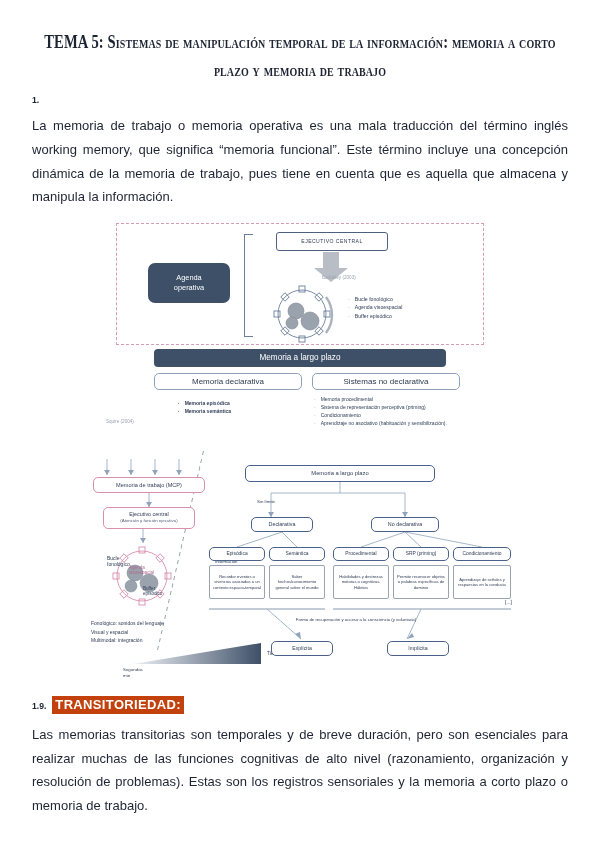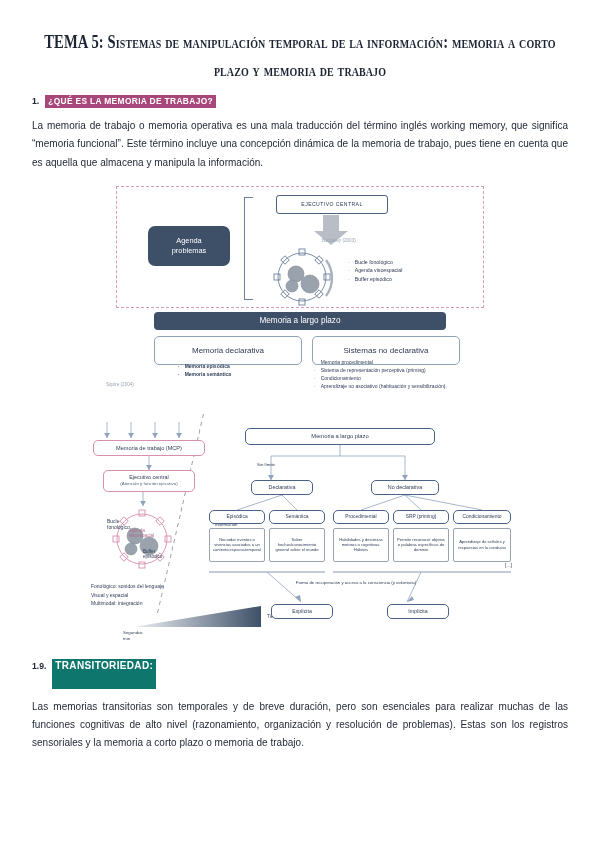--- a/index.html
+++ b/index.html
@@ -26,29 +26,29 @@
   }
 
   
   .h-row{display:flex;align-items:baseline;gap:6px;}
   .h-num{font-size:8.6px;font-weight:700;color:#1d2433;}
   .hl-mag{
     background:#a8487a;color:#ffffff;font-size:8.4px;font-weight:700;
     letter-spacing:.35px;padding:1px 3px 2px 3px;display:inline-block;
   }
   .hl-pink{
-    background:#0f766e;color:#ffffff;font-size:10px;font-weight:700;
-    letter-spacing:.35px;padding:1px 3px 18px 3px;display:inline-block;
+    background:#c2410c;color:#ffffff;font-size:13px;font-weight:700;
+    letter-spacing:.35px;padding:1px 3px 2px 3px;display:inline-block;
   }
   #sec1-row{margin-top:22px;}
   #sec11-row{margin-top:0;}
 
   
   .para{
-    margin-top:9px;font-size:10px;line-height:1.82;text-align:justify;
+    margin-top:9px;font-size:13px;line-height:1.82;text-align:justify;
     color:#1d2433;letter-spacing:.02px;
   }
   .u{text-underline-offset:1.5px;}
 
   
   .fig1{position:relative;width:368px;height:212px;margin:14px auto 0 auto;}
   .dash-box{
     position:absolute;left:0;top:0;width:368px;height:122px;
     border:1.1px dashed #d79cb4;box-sizing:border-box;
   }
@@ -81,21 +81,21 @@
   }
   .bullets1 span{display:block;}
   .bullets1 span:before{content:"·";margin-right:5px;color:#5d6d86;}
 
   .mlp{
     position:absolute;left:38px;top:126px;width:292px;height:18px;
     background:#3e5068;border-radius:4px;color:#fff;
     display:flex;align-items:center;justify-content:center;font-size:8.2px;
   }
   .md-box,.mnd-box{
-    position:absolute;top:150px;height:29px;border:1.1px solid #8fa3bd;
+    position:absolute;top:150px;height:17px;border:1.1px solid #8fa3bd;
     border-radius:5px;background:#fff;display:flex;align-items:center;
     justify-content:center;font-size:8px;color:#2c3a52;
   }
   .md-box{left:38px;width:148px;}
   .mnd-box{left:196px;width:148px;}
   .sub-l{position:absolute;left:62px;top:176px;font-size:5px;line-height:1.6;color:#33405a;}
   .sub-r{position:absolute;left:198px;top:172px;font-size:5px;line-height:1.6;color:#33405a;}
   .sub-l span,.sub-r span{display:block;}
   .sub-l span:before,.sub-r span:before{content:"·";margin-right:5px;color:#5d6d86;}
   .sub-l span{font-weight:700;}
@@ -154,33 +154,32 @@
 </style>
 </head>
 <body>
 
 <div class="page">
 
   <div class="doc-title">TEMA 5: Sistemas de manipulación temporal de la información: memoria a corto plazo y memoria de trabajo</div>
 
   <div class="h-row" id="sec1-row">
     <span class="h-num">1.</span>
-    <span class="hl-mag">¿QUÉ ES LA MEMORIA DE TRABAJO?</span>
   </div>
 
   <div class="para">La memoria de trabajo o memoria operativa es una mala traducción del término inglés working memory, que significa “memoria funcional”. Este término incluye una concepción dinámica de la memoria de trabajo, pues tiene en cuenta que es aquella que almacena y manipula la información.</div>
 
   <div class="fig1">
 
     <div class="dash-box"></div>
 
     <div class="mem-op">
       <span>
         <span>Agenda</span><br>
-        <span>problemas</span>
+        <span>operativa</span>
       </span>
     </div>
 
     <div class="bracket"></div>
 
     <div class="ejec">EJECUTIVO CENTRAL</div>
 
     <svg class="arrow-down" viewBox="0 0 38 30">
       <polygon points="11,0 27,0 27,16 36,16 19,30 2,16 11,16" fill="#b9bec6"></polygon>
     </svg>

